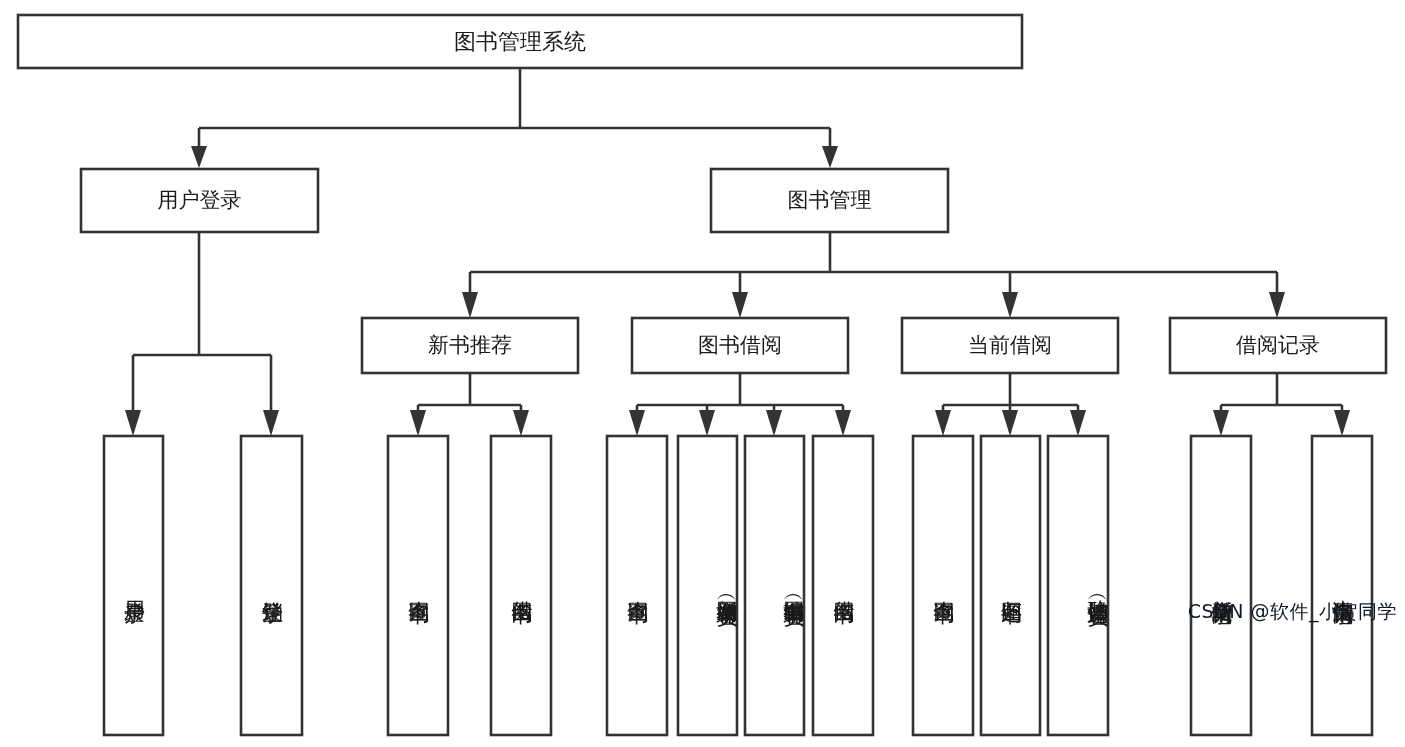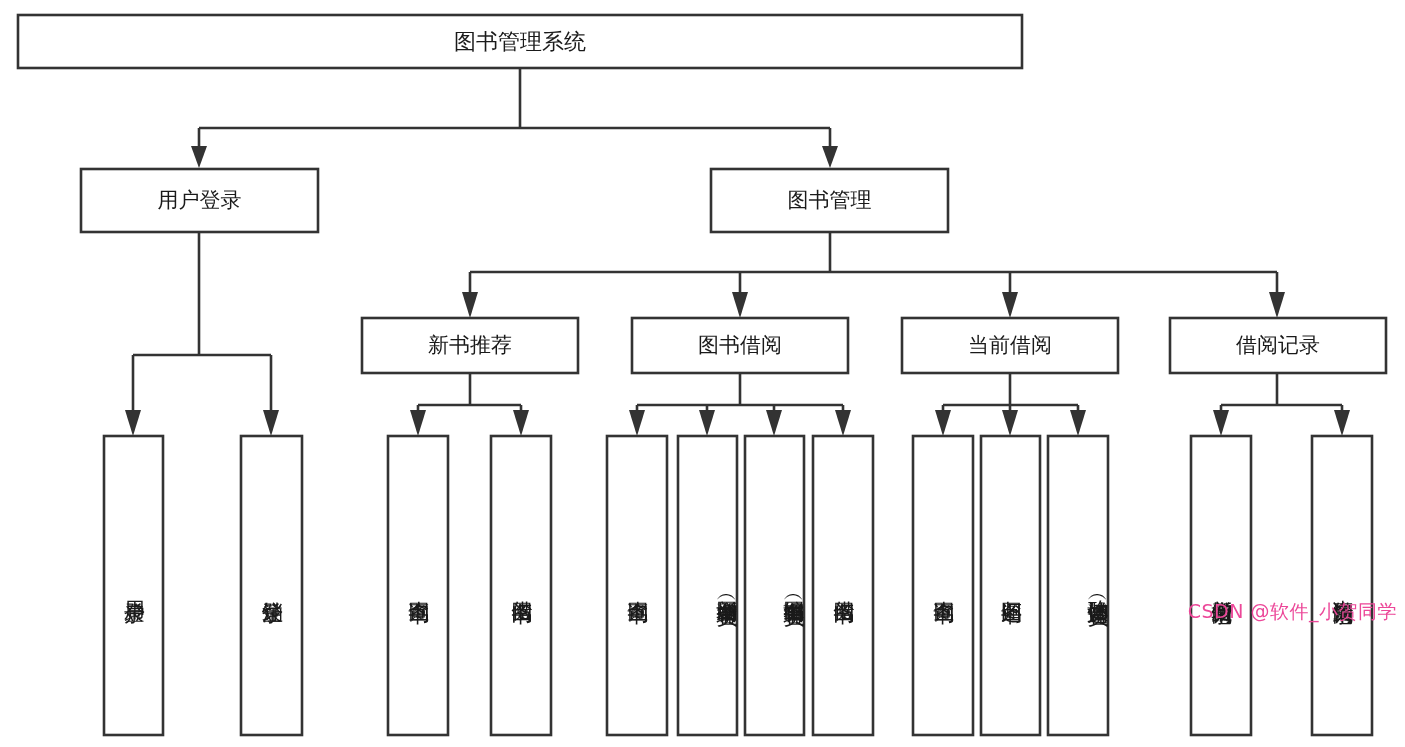--- a/index.html
+++ b/index.html
@@ -74,21 +74,21 @@
     white-space: nowrap;
     pointer-events: none;
     user-select: none;
   }
   .watermark {
     position: absolute;
     right: 8px;
     bottom: 4px;
     font-family: "DejaVu Sans", "Liberation Sans", sans-serif;
     font-size: 19px;
-    color: #ec4899;
+    color: #0f172a;
     white-space: nowrap;
     letter-spacing: 0.5px;
   }
 </style>
 </head>
 <body>
 
 <div id="diagram-root">
 
   <svg class="diagram-canvas" viewBox="0 0 1405 747" xmlns="http://www.w3.org/2000/svg">

